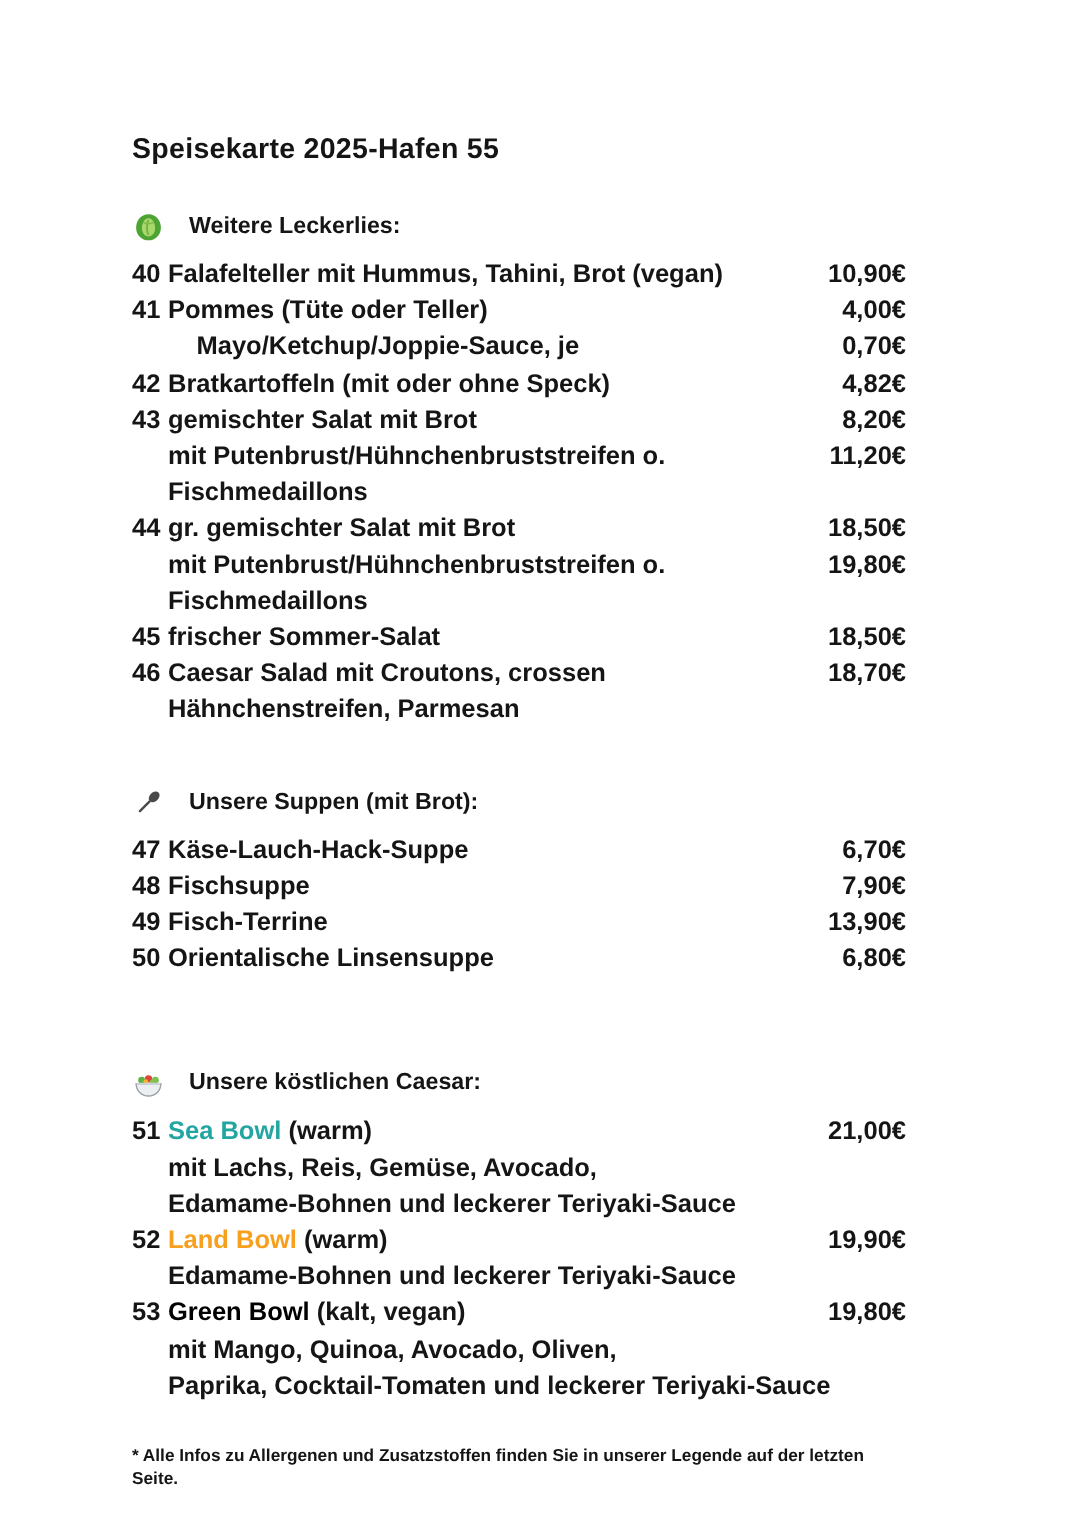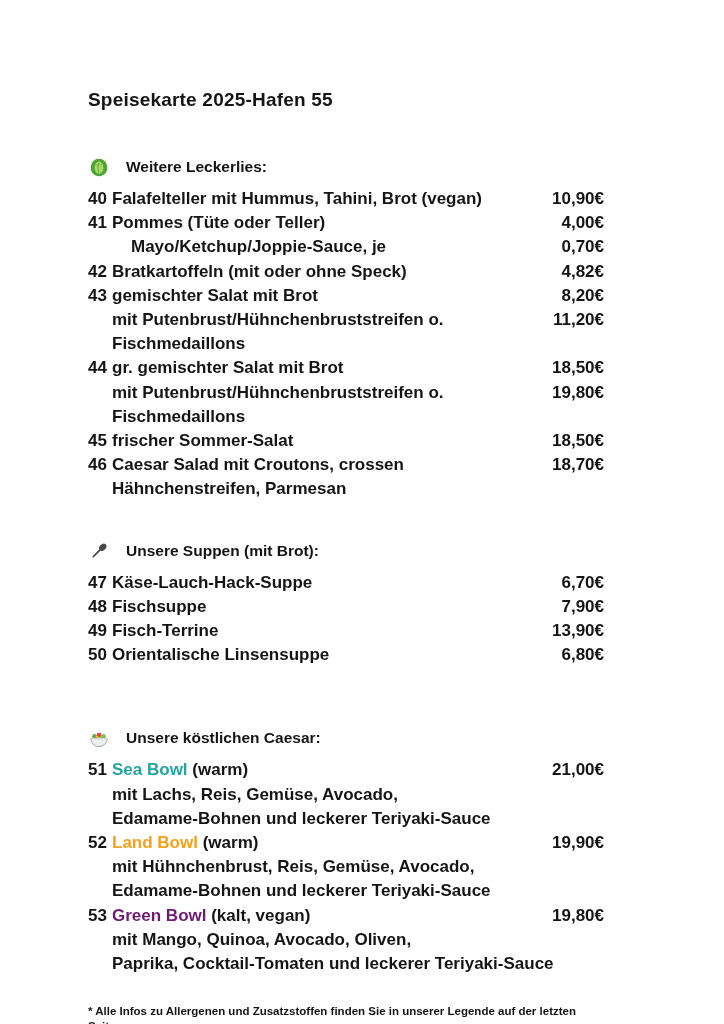--- a/index.html
+++ b/index.html
@@ -15,21 +15,21 @@
     position: relative;
     overflow: hidden;
   }
   .title-row {
     display: flex;
     align-items: baseline;
     font-size: 19px;
     line-height: 24px;
     letter-spacing: 0.2px;
   }
-  .menu-section.sec-0 { margin-top: 44px; }
+  .menu-section.sec-0 { margin-top: 28px; }
   .menu-section.sec-1 { margin-top: 38px; }
   .menu-section.sec-2 { margin-top: 60px; }
   .section-header {
     display: flex;
     align-items: center;
     margin-bottom: 9px;
     font-size: 15.5px;
     line-height: 22px;
   }
   .section-icon {
@@ -193,29 +193,25 @@
           <span class="row-num"></span>
           <span class="row-text">Edamame-Bohnen und leckerer Teriyaki-Sauce</span>
         </div>
         <div class="menu-row">
           <span class="row-num">52</span>
           <span class="row-text"><span class="row-highlight" style="color: rgb(246, 160, 30);">Land Bowl</span> (warm)</span>
           <span class="row-price">19,90€</span>
         </div>
         <div class="menu-row">
           <span class="row-num"></span>
-          <span class="row-text">mit Hühnchenbrust, Reis, Gemüse, Avocado,</span>
-        </div>
-        <div class="menu-row">
-          <span class="row-num"></span>
           <span class="row-text">Edamame-Bohnen und leckerer Teriyaki-Sauce</span>
         </div>
         <div class="menu-row">
           <span class="row-num">53</span>
-          <span class="row-text"><span class="row-highlight" style="color: #701a75;">Green Bowl</span> (kalt, vegan)</span>
+          <span class="row-text"><span class="row-highlight" style="color: #000000;">Green Bowl</span> (kalt, vegan)</span>
           <span class="row-price">19,80€</span>
         </div>
         <div class="menu-row">
           <span class="row-num"></span>
           <span class="row-text">mit Mango, Quinoa, Avocado, Oliven,</span>
         </div>
         <div class="menu-row">
           <span class="row-num"></span>
           <span class="row-text">Paprika, Cocktail-Tomaten und leckerer Teriyaki-Sauce</span>
         </div>

